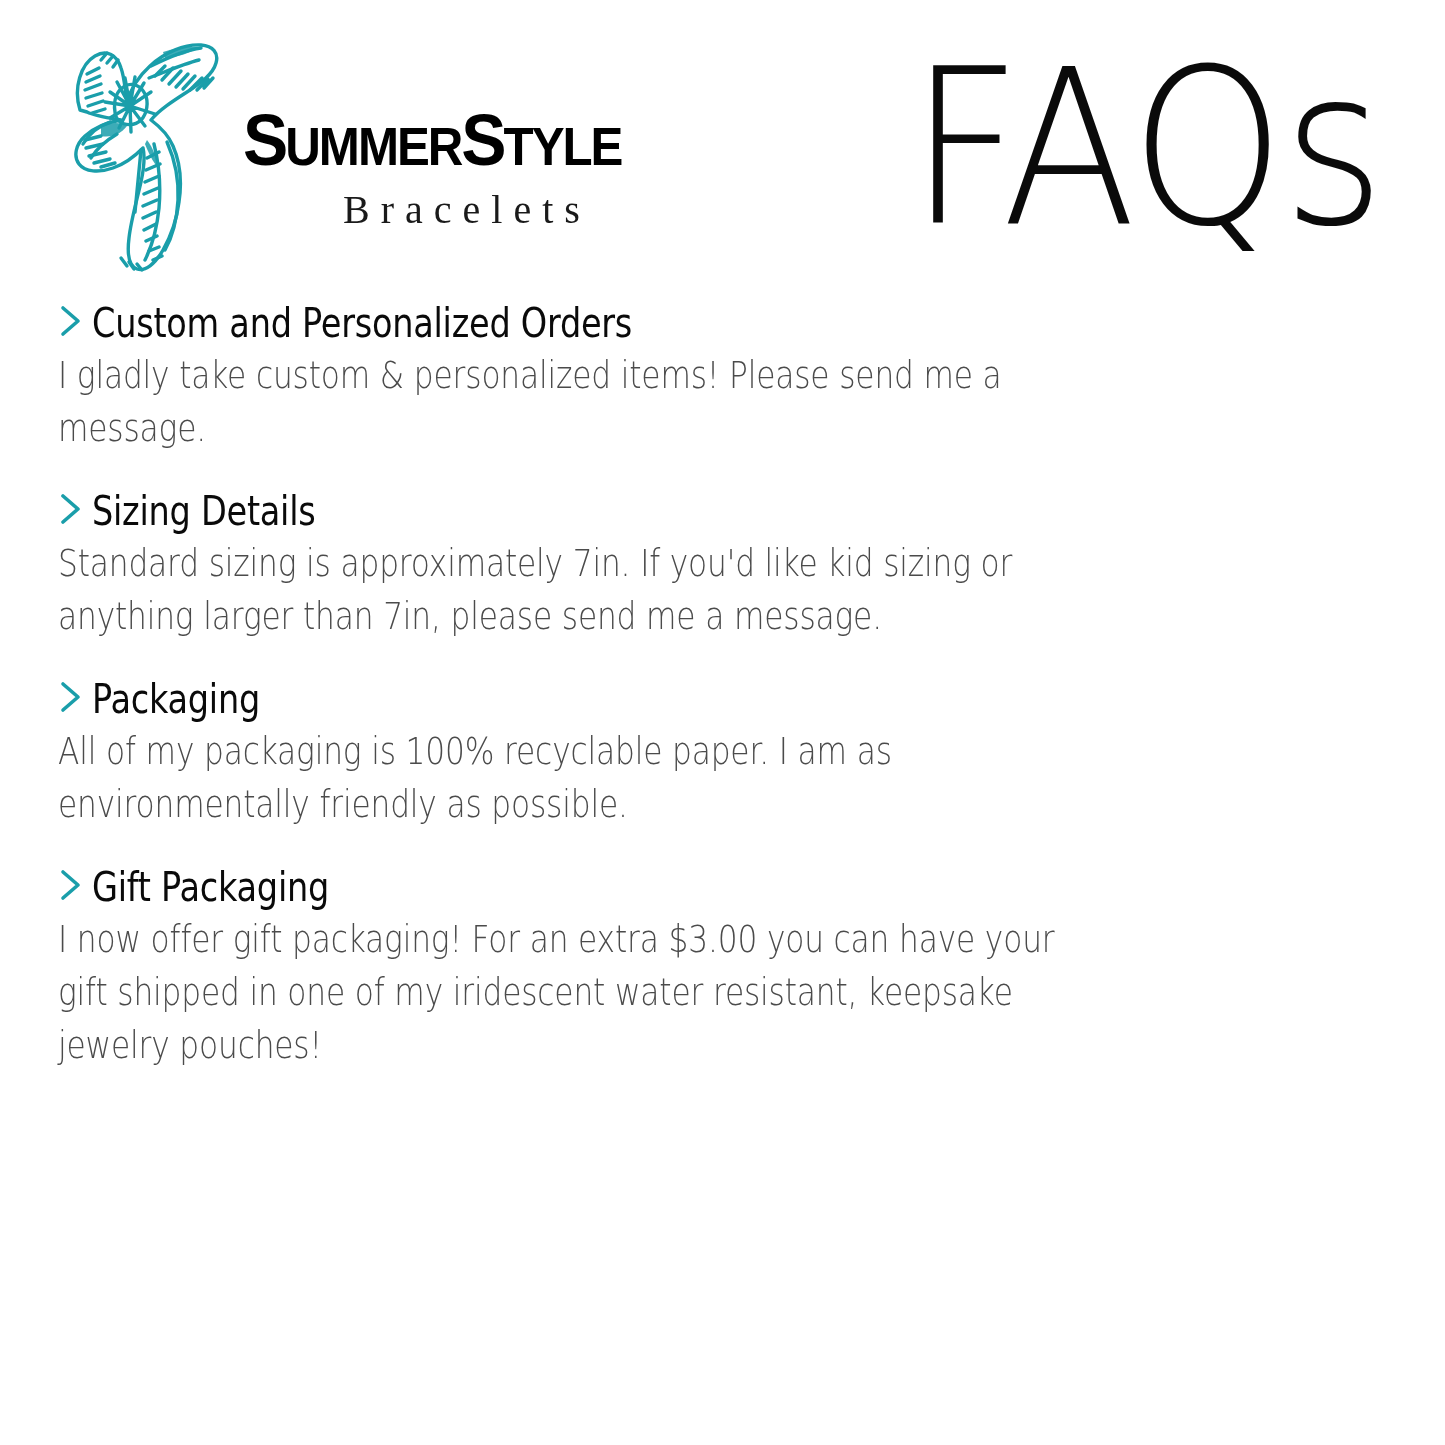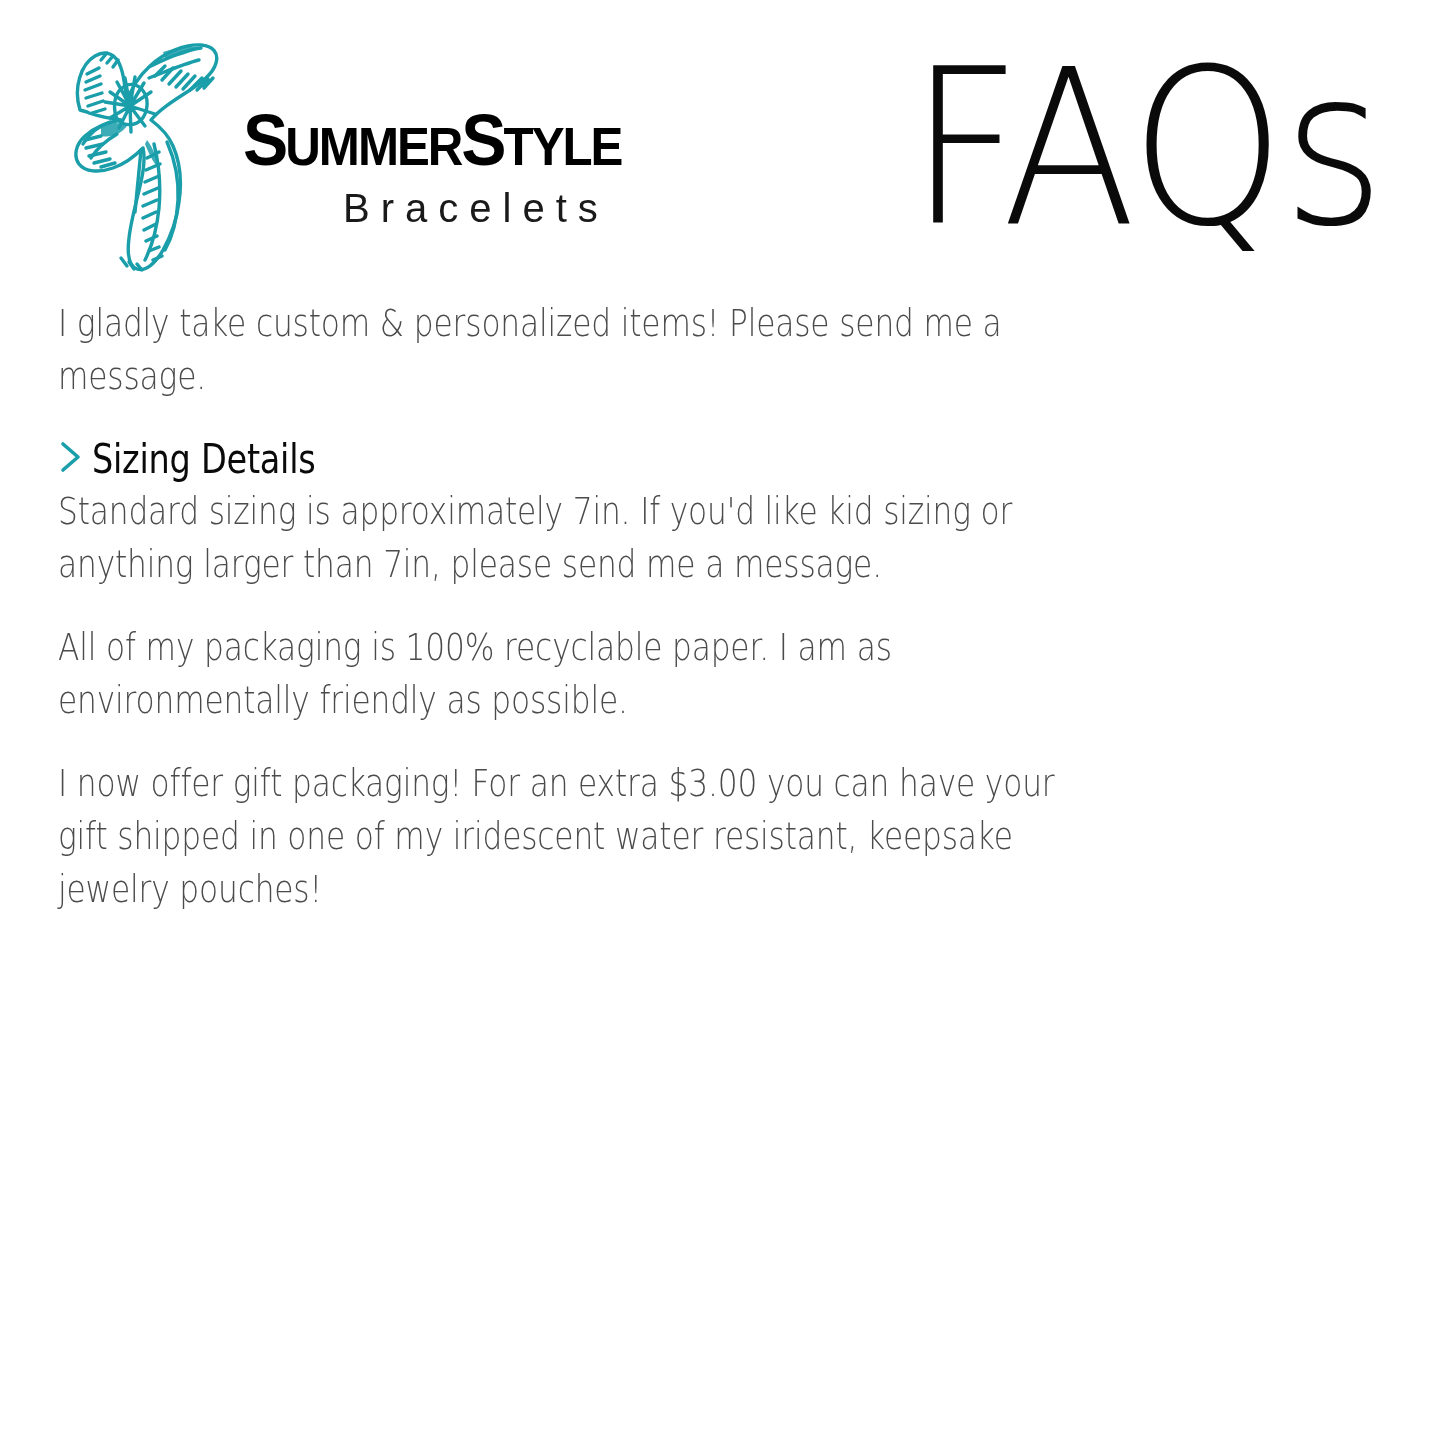--- a/index.html
+++ b/index.html
@@ -71,21 +71,21 @@
     transform: scaleX(0.93);
     transform-origin: left center;
   }
   .wordmark-main .cap { font-size: 73px; }
   .wordmark-main .sc  { font-size: 53px; letter-spacing: -2.2px; }
 
   .wordmark-sub {
     position: absolute;
     left: 148px;
     top: 86px;
-    font-family: Liberation Sans, sans-serif;
+    font-family: Liberation Serif, serif;
     font-weight: 400;
     font-size: 40px;
     letter-spacing: 11px;
     color: #1a1a1a;
     white-space: nowrap;
   }
 
   .faq-title {
     position: absolute;
     right: 62px;
@@ -229,39 +229,60 @@
       </div>
 
     </div>
 
     <div class="faq-title">FAQs</div>
   </div>
 
   <div class="faq-list">
 
     <div class="faq-item">
+      <div class="faq-head">
+        <span class="chevron">
+          <svg viewBox="0 0 26 34" xmlns="http://www.w3.org/2000/svg">
+              <path d="M5 4 L20 17 L5 30" fill="none" stroke="#1a9eaa" stroke-width="3.6" stroke-linecap="round" stroke-linejoin="round"></path>
+            </svg>
+        </span><span class="faq-head-text">Custom and Personalized Orders</span>
+      </div>
       <div class="faq-body">I gladly take custom &amp; personalized items! Please send me a message.</div>
     </div>
 
 
     <div class="faq-item">
       <div class="faq-head">
         <span class="chevron">
           <svg viewBox="0 0 26 34" xmlns="http://www.w3.org/2000/svg">
               <path d="M5 4 L20 17 L5 30" fill="none" stroke="#1a9eaa" stroke-width="3.6" stroke-linecap="round" stroke-linejoin="round"></path>
             </svg>
         </span><span class="faq-head-text">Sizing Details</span>
       </div>
       <div class="faq-body">Standard sizing is approximately 7in. If you'd like kid sizing or anything larger than 7in, please send me a message.</div>
     </div>
 
 
     <div class="faq-item">
+      <div class="faq-head">
+        <span class="chevron">
+          <svg viewBox="0 0 26 34" xmlns="http://www.w3.org/2000/svg">
+              <path d="M5 4 L20 17 L5 30" fill="none" stroke="#1a9eaa" stroke-width="3.6" stroke-linecap="round" stroke-linejoin="round"></path>
+            </svg>
+        </span><span class="faq-head-text">Packaging</span>
+      </div>
       <div class="faq-body">All of my packaging is 100% recyclable paper. I am as environmentally friendly as possible.</div>
     </div>
 
     <div class="faq-item">
+      <div class="faq-head">
+        <span class="chevron">
+          <svg viewBox="0 0 26 34" xmlns="http://www.w3.org/2000/svg">
+              <path d="M5 4 L20 17 L5 30" fill="none" stroke="#1a9eaa" stroke-width="3.6" stroke-linecap="round" stroke-linejoin="round"></path>
+            </svg>
+        </span><span class="faq-head-text">Gift Packaging</span>
+      </div>
       <div class="faq-body">I now offer gift packaging! For an extra $3.00 you can have your gift shipped in one of my iridescent water resistant, keepsake jewelry pouches!</div>
     </div>
 
   </div>
 
 </div>
 
 </body></html>

